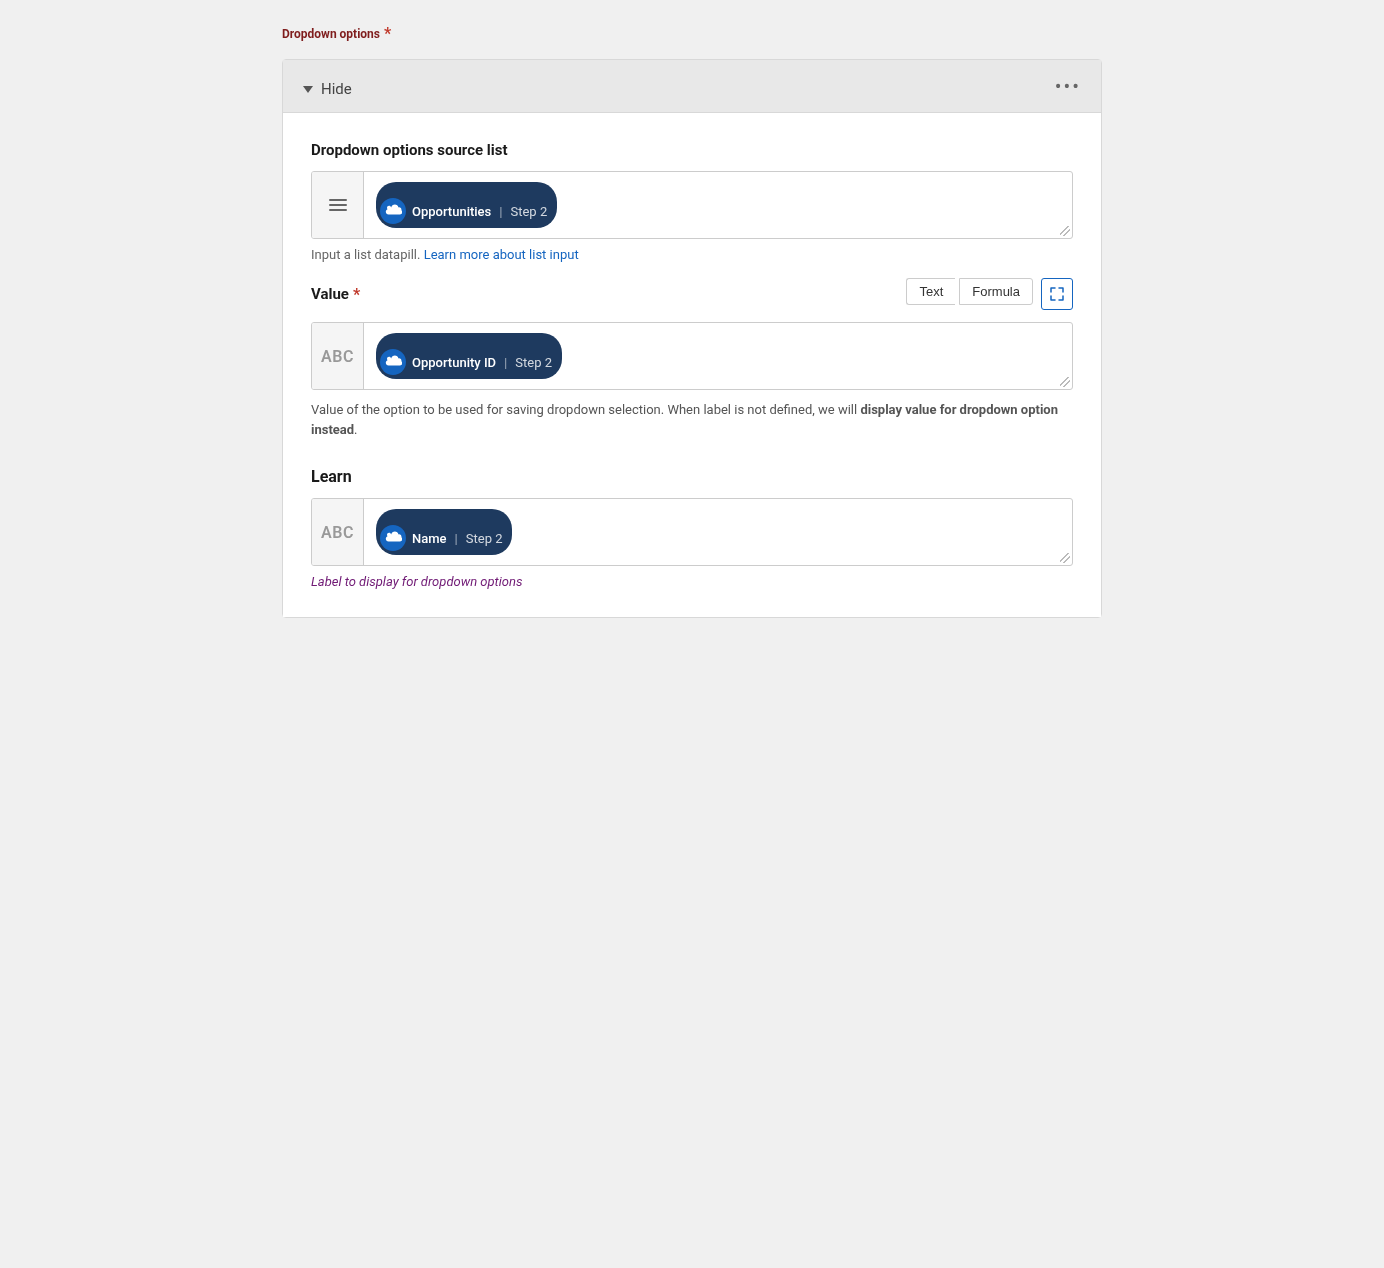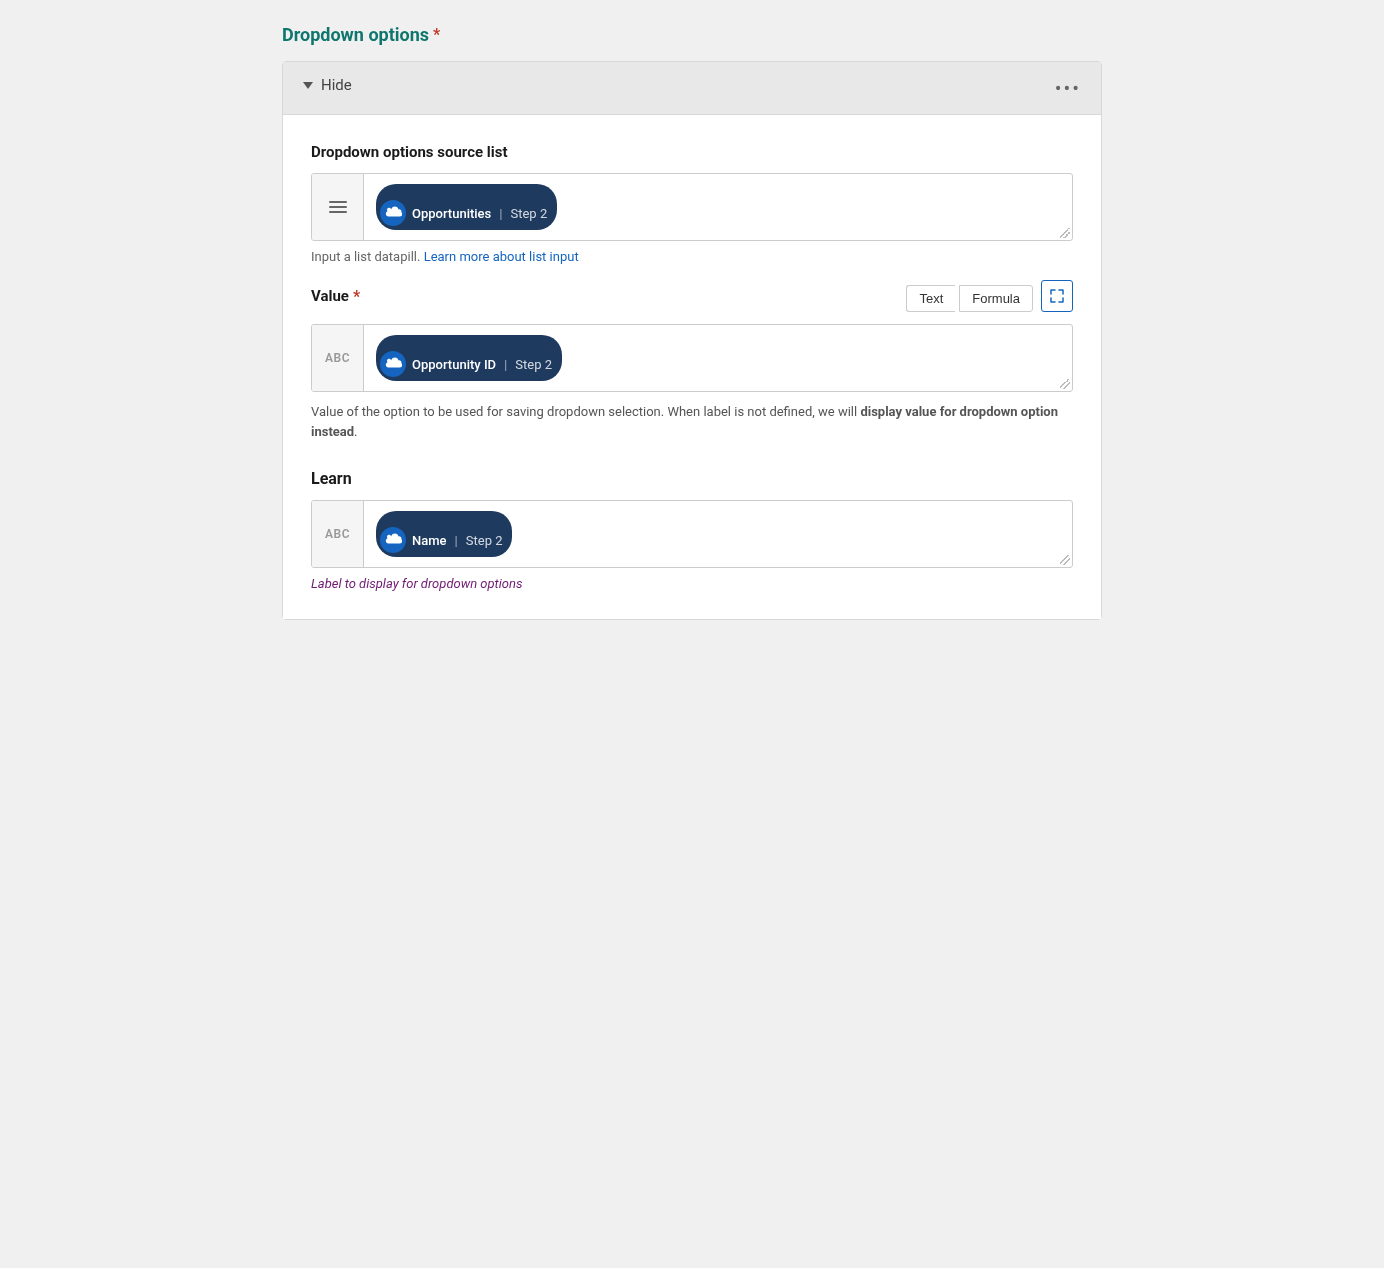--- a/index.html
+++ b/index.html
@@ -14,39 +14,39 @@
       max-width: 820px;
       margin: 0 auto;
     }
     .page-title-row {
       display: flex;
       align-items: center;
       margin-bottom: 16px;
       gap: 4px;
     }
     .page-title {
-      font-size: 18px;
-      font-weight: 700;
-      color: #0f766e;
+      font-size: 12px;
+      font-weight: 700;
+      color: #7f1d1d;
     }
     .required-star {
       color: #c0392b;
       font-size: 16px;
       font-weight: 700;
     }
     .outer-card {
       background: #fff;
       border: 1px solid #d8d8d8;
       border-radius: 4px;
     }
     .collapse-header {
       background: #e8e8e8;
       padding: 14px 20px;
       display: flex;
-      align-items: flex-start;
+      align-items: flex-end;
       justify-content: space-between;
       border-bottom: 1px solid #d8d8d8;
       cursor: pointer;
     }
     .collapse-left {
       display: flex;
       align-items: center;
       gap: 8px;
     }
     .chevron-down {
@@ -100,21 +100,21 @@
       gap: 3px;
     }
     .hamburger-icon span {
       display: block;
       width: 18px;
       height: 2px;
       background: #666;
       border-radius: 1px;
     }
     .abc-label {
-      font-size: 12px;
+      font-size: 16px;
       font-weight: 600;
       color: #999;
       letter-spacing: 0.5px;
     }
     .input-content {
       flex: 1;
       padding: 10px 12px;
       display: flex;
       align-items: center;
       gap: 8px;
@@ -183,21 +183,21 @@
     .value-title {
       font-size: 15px;
       font-weight: 700;
       color: #1a1a1a;
       display: flex;
       align-items: center;
       gap: 4px;
     }
     .toggle-group {
       display: flex;
-      align-items: flex-end;
+      align-items: flex-start;
       gap: 4px;
     }
     .toggle-btn {
       padding: 5px 12px;
       font-size: 13px;
       border: 1px solid #ccc;
       background: #fff;
       cursor: pointer;
       border-radius: 3px;
       color: #333;

